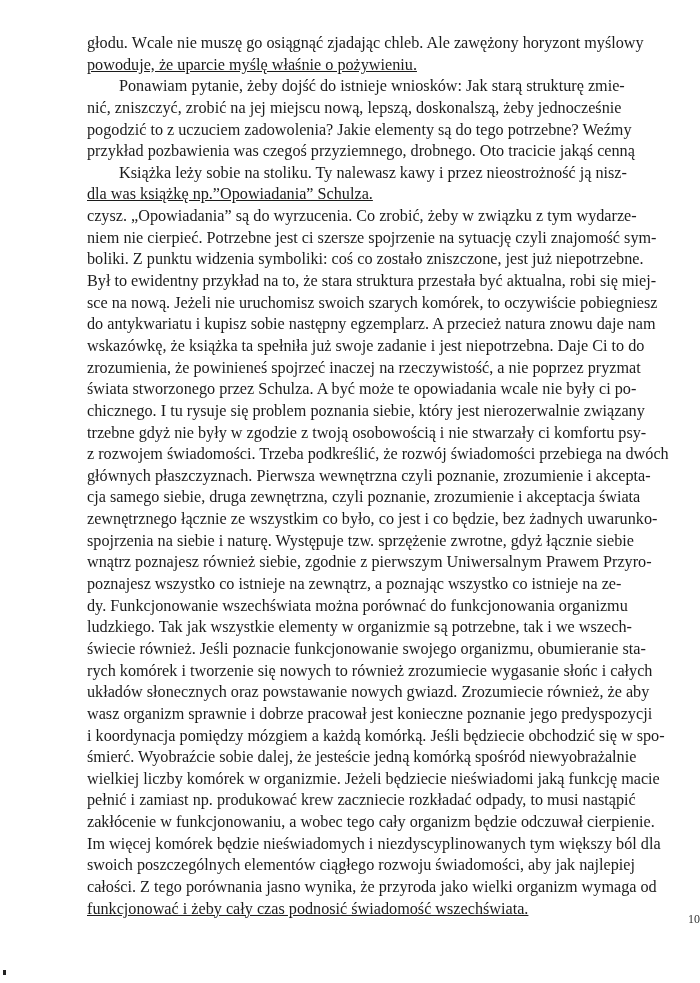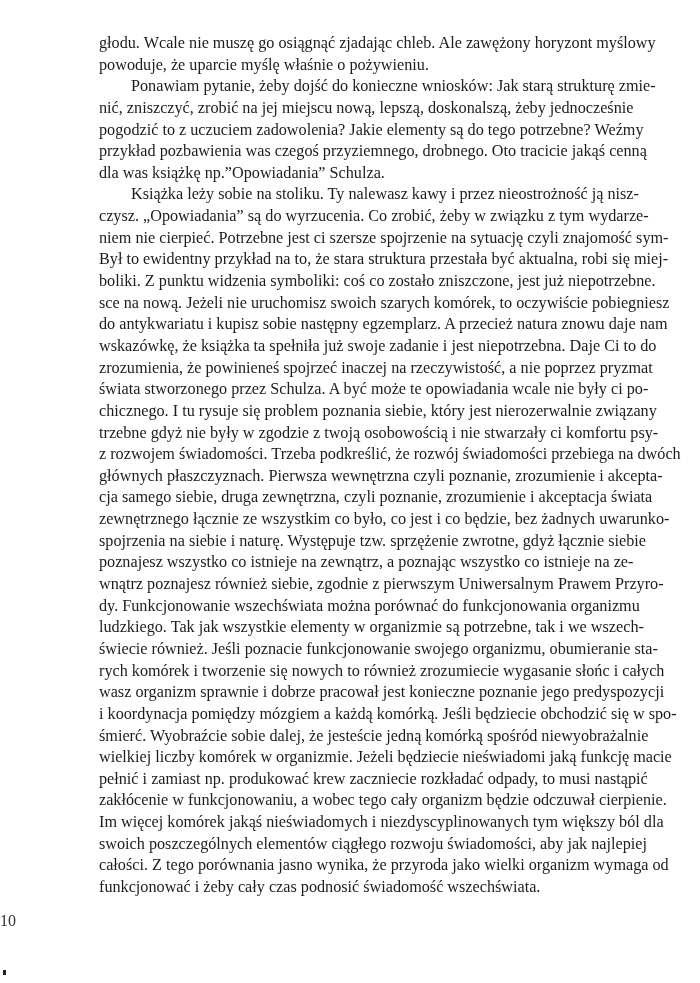--- a/index.html
+++ b/index.html
@@ -18,82 +18,83 @@
     width: 532px;
     font-size: 16.2px;
     line-height: 21.65px;
   }
   .line {
     display: block;
     white-space: nowrap;
     text-align: justify;
     text-align-last: justify;
     height: 21.65px;
-    margin-left: 12px;
   }
   .line.last {
     text-align-last: left;
+    text-decoration: underline;
   }
   .line.indent { padding-left: 32px; }
   .page-number {
     position: absolute;
     left: 0; width: 700px;
     top: 912px;
-    text-align: left;
-    font-size: 16px;
+    text-align: right;
+    font-size: 12px;
     color: #333;
   }
   .scan-mark {
     position: absolute;
     left: 3px; top: 970px;
     width: 3px; height: 5px;
     background: #222;
   }
 </style>
 </head>
 <body>
 
 <div class="page-text" id="body-text">
     <span class="line">głodu. Wcale nie muszę go osiągnąć zjadając chleb. Ale zawężony horyzont myślowy</span>
     <span class="line last">powoduje, że uparcie myślę właśnie o pożywieniu.</span>
-    <span class="line indent">Ponawiam pytanie, żeby dojść do konieczne wniosków: Jak starą strukturę zmie-</span>
+    <span class="line indent">Ponawiam pytanie, żeby dojść do istnieje wniosków: Jak starą strukturę zmie-</span>
     <span class="line">nić, zniszczyć, zrobić na jej miejscu nową, lepszą, doskonalszą, żeby jednocześnie</span>
     <span class="line">pogodzić to z uczuciem zadowolenia? Jakie elementy są do tego potrzebne? Weźmy</span>
     <span class="line">przykład pozbawienia was czegoś przyziemnego, drobnego. Oto tracicie jakąś cenną</span>
+    <span class="line indent">Książka leży sobie na stoliku. Ty nalewasz kawy i przez nieostrożność ją nisz-</span>
     <span class="line last">dla was książkę np.”Opowiadania” Schulza.</span>
-    <span class="line indent">Książka leży sobie na stoliku. Ty nalewasz kawy i przez nieostrożność ją nisz-</span>
     <span class="line">czysz. „Opowiadania” są do wyrzucenia. Co zrobić, żeby w związku z tym wydarze-</span>
     <span class="line">niem nie cierpieć. Potrzebne jest ci szersze spojrzenie na sytuację czyli znajomość sym-</span>
+    <span class="line">boliki. Z punktu widzenia symboliki: coś co zostało zniszczone, jest już niepotrzebne.</span>
     <span class="line">Był to ewidentny przykład na to, że stara struktura przestała być aktualna, robi się miej-</span>
-    <span class="line">boliki. Z punktu widzenia symboliki: coś co zostało zniszczone, jest już niepotrzebne.</span>
     <span class="line">sce na nową. Jeżeli nie uruchomisz swoich szarych komórek, to oczywiście pobiegniesz</span>
     <span class="line">do antykwariatu i kupisz sobie następny egzemplarz. A przecież natura znowu daje nam</span>
     <span class="line">wskazówkę, że książka ta spełniła już swoje zadanie i jest niepotrzebna. Daje Ci to do</span>
     <span class="line">zrozumienia, że powinieneś spojrzeć inaczej na rzeczywistość, a nie poprzez pryzmat</span>
     <span class="line">świata stworzonego przez Schulza. A być może te opowiadania wcale nie były ci po-</span>
     <span class="line">chicznego. I tu rysuje się problem poznania siebie, który jest nierozerwalnie związany</span>
     <span class="line">trzebne gdyż nie były w zgodzie z twoją osobowością i nie stwarzały ci komfortu psy-</span>
     <span class="line">z rozwojem świadomości. Trzeba podkreślić, że rozwój świadomości przebiega na dwóch</span>
     <span class="line">głównych płaszczyznach. Pierwsza wewnętrzna czyli poznanie, zrozumienie i akcepta-</span>
     <span class="line">cja samego siebie, druga zewnętrzna, czyli poznanie, zrozumienie i akceptacja świata</span>
     <span class="line">zewnętrznego łącznie ze wszystkim co było, co jest i co będzie, bez żadnych uwarunko-</span>
     <span class="line">spojrzenia na siebie i naturę. Występuje tzw. sprzężenie zwrotne, gdyż łącznie siebie</span>
+    <span class="line">wnątrz poznajesz również siebie, zgodnie z pierwszym Uniwersalnym Prawem Przyro-</span>
     <span class="line">poznajesz wszystko co istnieje na zewnątrz, a poznając wszystko co istnieje na ze-</span>
-    <span class="line">wnątrz poznajesz również siebie, zgodnie z pierwszym Uniwersalnym Prawem Przyro-</span>
     <span class="line">dy.  Funkcjonowanie wszechświata można porównać do funkcjonowania organizmu</span>
     <span class="line">ludzkiego. Tak jak wszystkie elementy w organizmie są potrzebne, tak i we wszech-</span>
     <span class="line">świecie również. Jeśli poznacie funkcjonowanie swojego organizmu, obumieranie sta-</span>
     <span class="line">rych komórek i tworzenie się nowych to również zrozumiecie wygasanie słońc i całych</span>
+    <span class="line">układów słonecznych oraz powstawanie nowych gwiazd. Zrozumiecie również, że aby</span>
     <span class="line">wasz organizm sprawnie i dobrze pracował jest konieczne poznanie jego predyspozycji</span>
     <span class="line">i koordynacja pomiędzy mózgiem a każdą komórką. Jeśli będziecie obchodzić się w spo-</span>
     <span class="line">śmierć. Wyobraźcie sobie dalej, że jesteście jedną komórką spośród niewyobrażalnie</span>
     <span class="line">wielkiej liczby komórek w organizmie. Jeżeli będziecie nieświadomi jaką funkcję macie</span>
     <span class="line">pełnić i zamiast np. produkować krew zaczniecie rozkładać odpady, to musi nastąpić</span>
     <span class="line">zakłócenie w funkcjonowaniu, a wobec tego cały organizm będzie odczuwał cierpienie.</span>
-    <span class="line">Im więcej komórek jakąś nieświadomych i niezdyscyplinowanych tym większy ból dla</span>
+    <span class="line">Im więcej komórek będzie nieświadomych i niezdyscyplinowanych tym większy ból dla</span>
     <span class="line">swoich poszczególnych elementów ciągłego rozwoju świadomości, aby jak najlepiej</span>
     <span class="line">całości. Z tego porównania jasno wynika, że przyroda jako wielki organizm wymaga od</span>
     <span class="line last">funkcjonować i żeby cały czas podnosić świadomość wszechświata.</span>
   </div>
 
 <div class="page-number">10</div>
 
 <div class="scan-mark"></div>
 
 </body></html>

